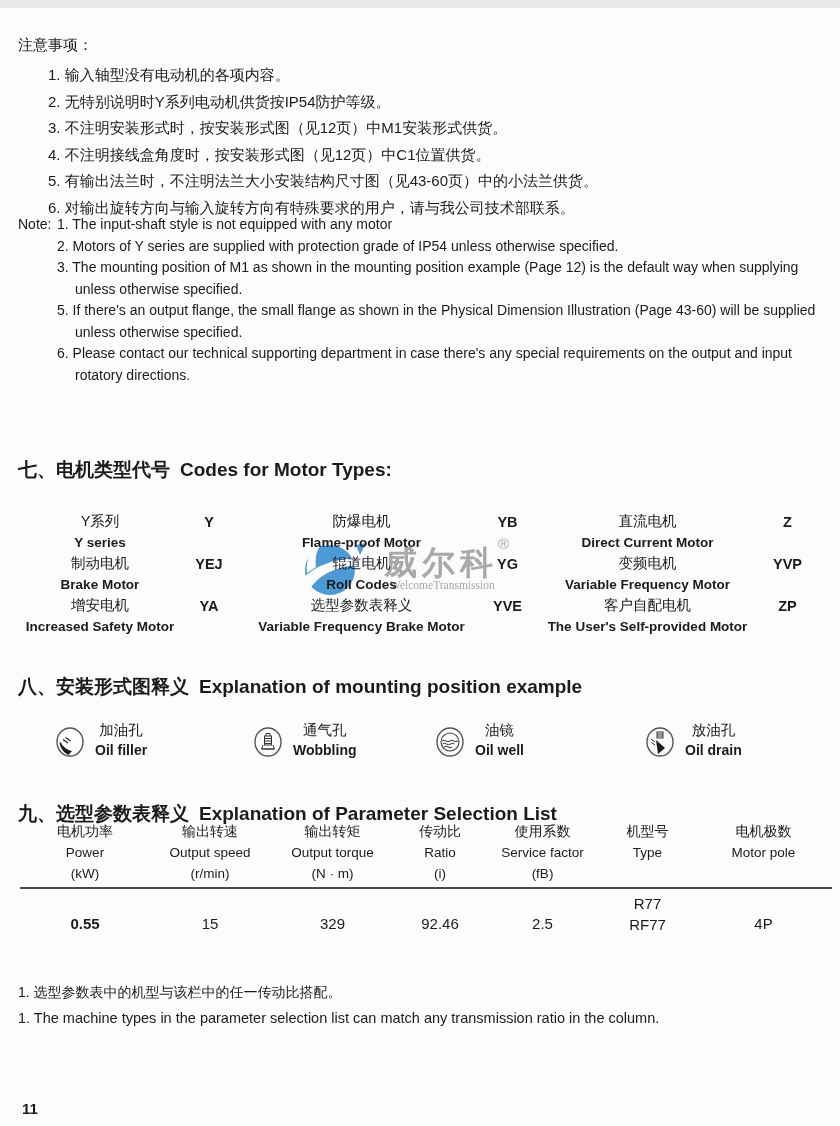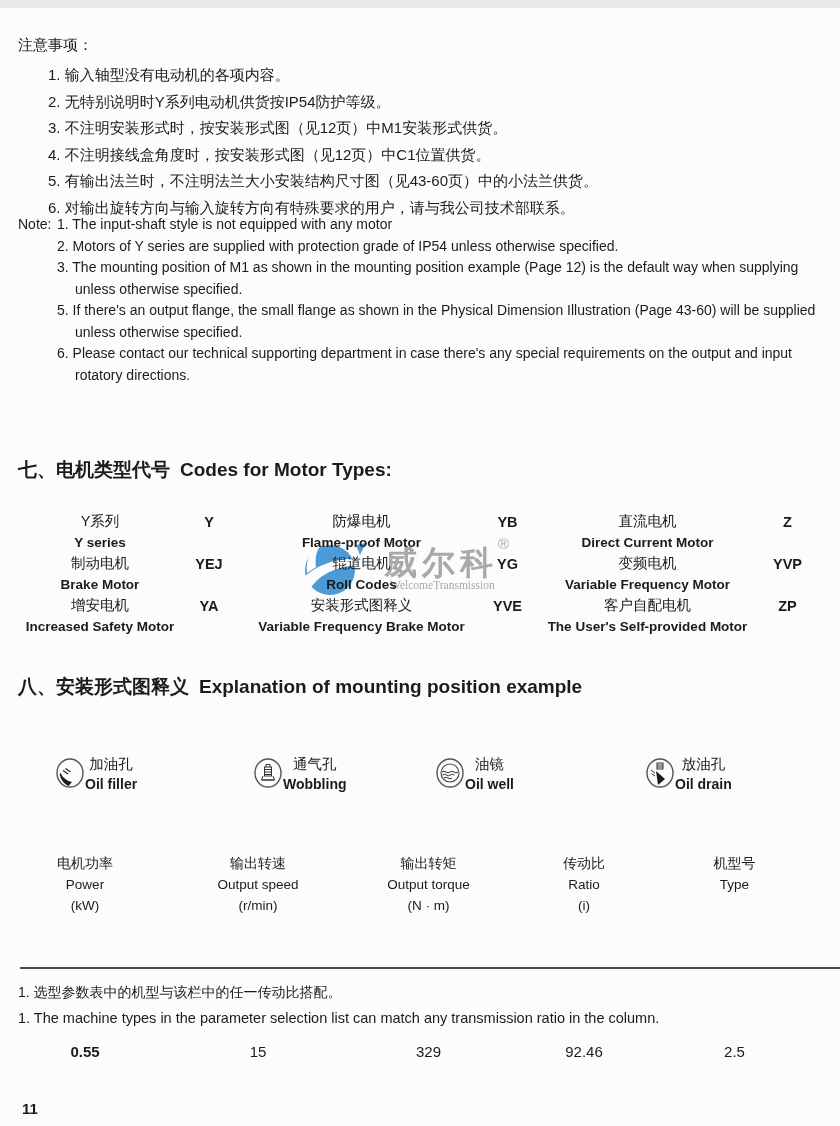--- a/index.html
+++ b/index.html
@@ -36,29 +36,29 @@
     position:absolute;top:6px;left:84px;font-size:33px;font-weight:bold;
     letter-spacing:5px;color:rgba(148,148,148,0.8);white-space:nowrap;font-family:Liberation Serif, serif;
   }
   .wm-reg{position:absolute;top:0px;left:198px;font-size:15px;color:rgba(148,148,148,0.85);}
   .wm-sub{
     position:absolute;top:44px;left:90px;font-size:11.5px;
     font-family:"Liberation Serif","DejaVu Serif",serif;
     color:rgba(150,150,150,0.85);white-space:nowrap;
   }
   
-  .mount-item{position:absolute;top:746px;display:flex;align-items:flex-start;gap:0;}
+  .mount-item{position:absolute;top:712px;display:flex;align-items:center;gap:10px;}
   .mount-item .labels{display:flex;flex-direction:column;}
   .mount-item .cn{font-size:14.5px;line-height:20px;text-align:center;}
   .mount-item .en{font-size:14px;line-height:20px;font-weight:600;white-space:nowrap;}
   .mount-item svg{margin-top:3px;}
   
   .param-table{
-    position:absolute;top:841px;left:20px;width:812px;
-    display:grid;grid-template-columns:130px 120px 125px 90px 115px 95px 137px;gap:48px;
+    position:absolute;top:809px;left:20px;width:812px;
+    display:grid;grid-template-columns:130px 120px 125px 90px 115px 95px 137px;
   }
   .param-h{text-align:center;line-height:21px;padding-top:4px;}
   .param-h .cn{font-size:14px;display:block;}
   .param-h .en{font-size:13.5px;display:block;}
   .param-h .unit{font-size:13.5px;display:block;}
   .param-rule{grid-column:1/-1;border-bottom:2px solid #4a4a4a;margin-top:3px;}
   .param-v{text-align:center;font-size:15px;padding-top:24px;line-height:21px;}
   .param-v.bold{font-weight:bold;}
   
   .footnote-cn{position:absolute;top:976px;left:18px;font-size:14px;}
@@ -144,21 +144,21 @@
 
     <div class="en">Brake Motor</div>
     <div></div>
     <div class="en">Roll Codes</div>
     <div></div>
     <div class="en">Variable Frequency Motor</div>
     <div></div>
 
     <div class="cn">增安电机</div>
     <div class="code">YA</div>
-    <div class="cn">安装形式图释义</div>
+    <div class="cn">选型参数表释义</div>
     <div class="code">YVE</div>
     <div class="cn">客户自配电机</div>
     <div class="code">ZP</div>
 
     <div class="en">Increased Safety Motor</div>
     <div></div>
     <div class="en">Variable Frequency Brake Motor</div>
     <div></div>
     <div class="en">The User's Self-provided Motor</div>
     <div></div>
@@ -222,20 +222,23 @@
         <path d="M6 13 l4 3 M6.5 16.5 l3.5 2.5"></path>
       </g>
       <path d="M11 14 L20 22 L13 28 Z" fill="#1c1c1c"></path>
     </svg>
     <div class="labels">
       <span class="cn">放油孔</span>
       <span class="en">Oil drain</span>
     </div>
   </div>
 
+  <div class="sec-heading" style="top:793px;">
+    <span>九、选型参数表释义</span><span class="en">Explanation of Parameter Selection List</span>
+  </div>
 
   <div class="param-table">
     <div class="param-h">
       <span class="cn">电机功率</span>
       <span class="en">Power</span>
       <span class="unit">(kW)</span>
     </div>
     <div class="param-h">
       <span class="cn">输出转速</span>
       <span class="en">Output speed</span>
@@ -243,20 +246,25 @@
     </div>
     <div class="param-h">
       <span class="cn">输出转矩</span>
       <span class="en">Output torque</span>
       <span class="unit">(N · m)</span>
     </div>
     <div class="param-h">
       <span class="cn">传动比</span>
       <span class="en">Ratio</span>
       <span class="unit">(i)</span>
+    </div>
+    <div class="param-h">
+      <span class="cn">使用系数</span>
+      <span class="en">Service factor</span>
+      <span class="unit">(fB)</span>
     </div>
     <div class="param-h">
       <span class="cn">机型号</span>
       <span class="en">Type</span>
       <span class="unit"></span>
     </div>
     <div class="param-h">
       <span class="cn">电机极数</span>
       <span class="en">Motor pole</span>
       <span class="unit"></span>

